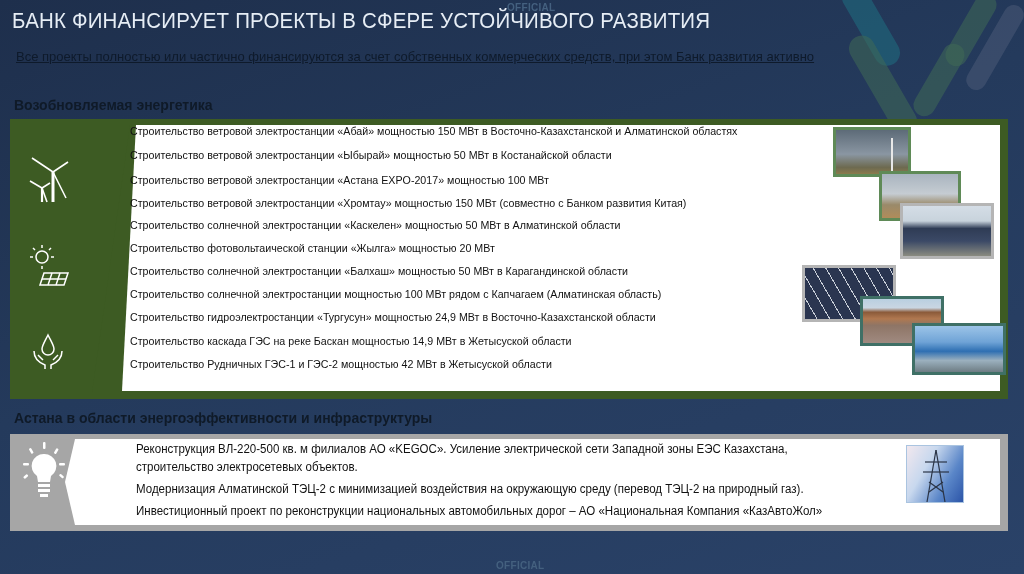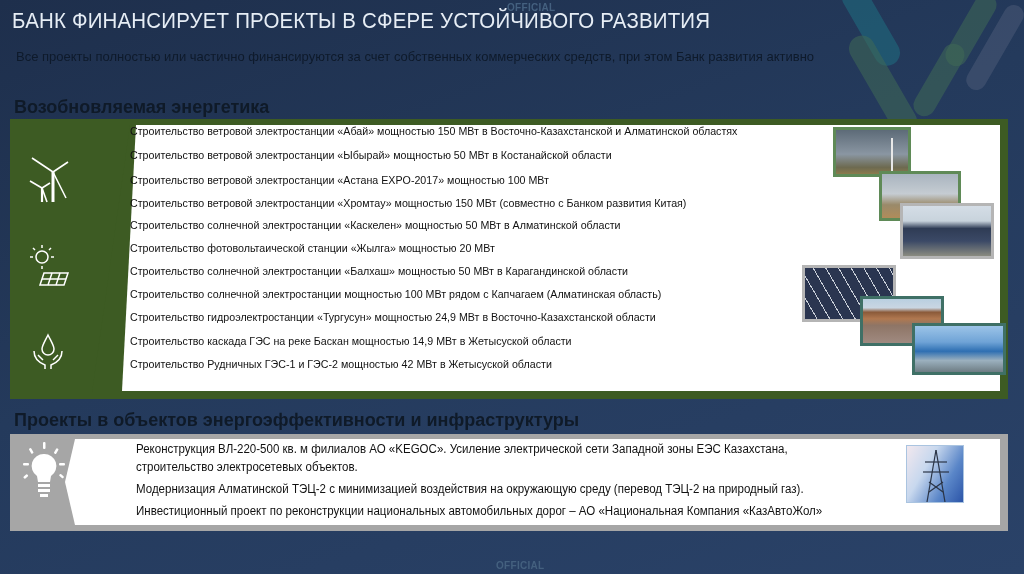--- a/index.html
+++ b/index.html
@@ -11,23 +11,24 @@
   }
   .deco { position: absolute; border-radius: 14px; transform-origin: center; opacity: 0.55; }
   .official { position: absolute; font-size: 10px; color: #44607f; letter-spacing: 0.3px; font-weight: bold; }
   .title {
     position: absolute; left: 12px; top: 8px; font-size: 22px; color: #e6edf5;
     font-weight: normal; letter-spacing: 0.2px; transform: scaleX(0.93); transform-origin: left;
   }
   .intro {
     position: absolute; left: 16px; top: 48px; width: 880px; font-size: 13px; line-height: 17px;
     color: #0e1a2b;
+    text-decoration: underline;
   }
   .section-head {
-    position: absolute; left: 14px; font-size: 18px; font-weight: bold; color: #0f1a28; text-align: right;
+    position: absolute; left: 14px; font-size: 14px; font-weight: bold; color: #0f1a28; text-align: right;
   }
   
   .panel-green {
     position: absolute; left: 10px; top: 119px; width: 998px; height: 280px;
     background: #3d5b23;
   }
   .panel-green .white {
     position: absolute; left: 112px; top: 6px; width: 878px; height: 266px; background: #fff;
     clip-path: polygon(14px 0, 100% 0, 100% 100%, 0 100%);
   }
@@ -130,21 +131,21 @@
 
 <div class="photo" style="left:833px;top:127px;width:78px;height:50px;background:linear-gradient(180deg,#5d6b78 0%,#8a96a2 55%,#6d6a50 85%,#8a7a4c 100%);">
   <div style="position:absolute;left:55px;top:8px;width:2px;height:36px;background:#e8e8e8;"></div>
 </div>
 <div class="photo" style="left:879px;top:171px;width:82px;height:50px;background:linear-gradient(180deg,#a9b4bf 0%,#c5ccd2 45%,#9a8a6a 70%,#b08c5a 100%);"></div>
 <div class="photo gray" style="left:900px;top:203px;width:94px;height:56px;background:linear-gradient(180deg,#d4dde6 0%,#c8d3dc 30%,#2f3c55 45%,#3b4966 70%,#8a8b80 100%);"></div>
 <div class="photo gray" style="left:802px;top:265px;width:94px;height:57px;background:repeating-linear-gradient(60deg,#2a3550 0 10px,#c8ced8 10px 11px),#2a3550;"></div>
 <div class="photo teal" style="left:860px;top:296px;width:84px;height:50px;background:linear-gradient(180deg,#b9cfe0 0%,#c9d6e2 20%,#8b5a3a 30%,#b07850 45%,#8e7566 60%,#a08a80 100%);"></div>
 <div class="photo teal" style="left:912px;top:323px;width:94px;height:52px;background:linear-gradient(180deg,#9cc4e8 0%,#6fa3d6 35%,#2e6fb2 55%,#9bb0be 75%,#6e7d84 100%);"></div>
 
-<div class="section-head" style="top:410px;">Проекты в объектов энергоэффективности и инфраструктуры</div>
+<div class="section-head" style="top:410px;">Астана в области энергоэффективности и инфраструктуры</div>
 
 <div class="panel-gray">
   <div class="white"></div>
 </div>
 <svg class="icon" style="left:22px;top:440px;" width="44" height="64" viewBox="0 0 44 64">
   <g fill="#fff">
     <path d="M22 14 a12 12 0 0 1 7 22 l-1 6 h-12 l-1 -6 a12 12 0 0 1 7 -22z"></path>
     <rect x="16" y="44" width="12" height="3"></rect>
     <rect x="16" y="49" width="12" height="3"></rect>
     <rect x="18" y="54" width="8" height="3"></rect>

